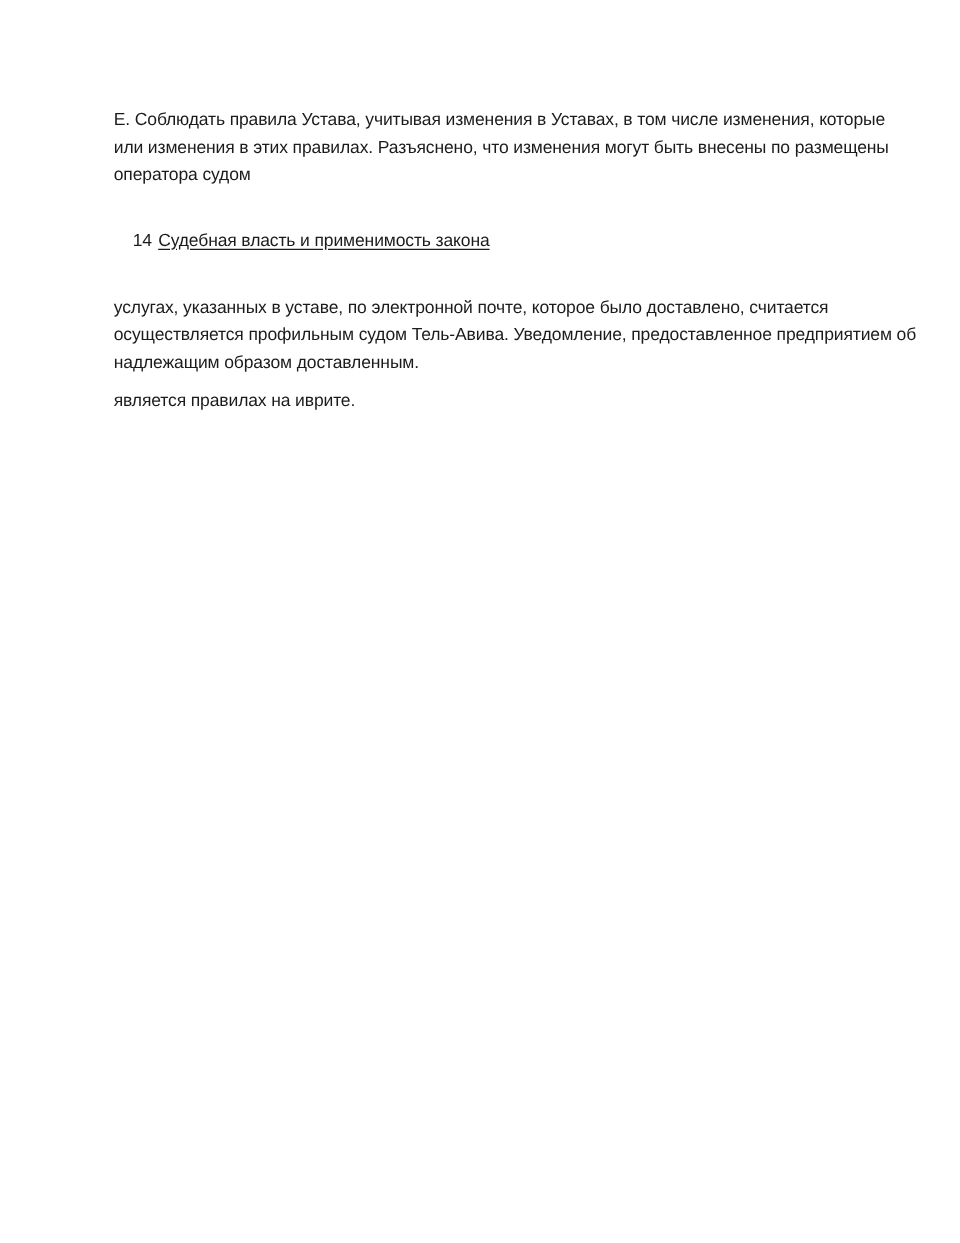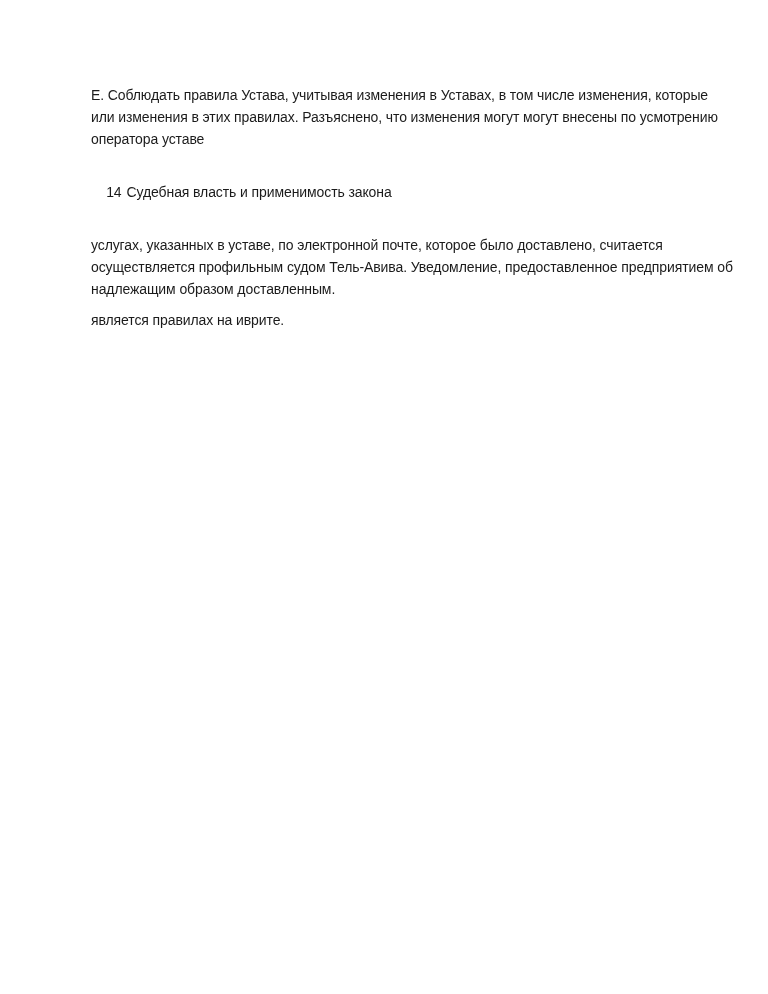--- a/index.html
+++ b/index.html
@@ -37,33 +37,34 @@
     font-size: 14px;
     line-height: 22px;
     font-weight: 400;
     letter-spacing: -0.1px;
     white-space: pre;
   }
   .heading .number {
     margin-right: 5px;
   }
   .heading .title {
+    text-decoration: underline;
     text-underline-offset: 2px;
     text-align: right;
   }
 </style>
 </head>
 <body>
 
 <div class="page">
 
   <div class="para">
     <div class="line">Е. Соблюдать правила Устава, учитывая изменения в Уставах, в том числе изменения, которые</div>
-    <div class="line">или изменения в этих правилах. Разъяснено, что изменения могут могут внесены по усмотрению</div>
-    <div class="line">оператора уставе</div>
+    <div class="line">или изменения в этих правилах. Разъяснено, что изменения могут быть внесены по размещены</div>
+    <div class="line">оператора судом</div>
   </div>
 
   <div class="heading">
     <span class="number">14</span><span class="title">Судебная власть и применимость закона</span>
   </div>
 
   <div class="para">
     <div class="line">услугах, указанных в уставе, по электронной почте, которое было доставлено, считается</div>
     <div class="line">осуществляется профильным судом Тель-Авива. Уведомление, предоставленное предприятием об</div>
     <div class="line">надлежащим образом доставленным.</div>

